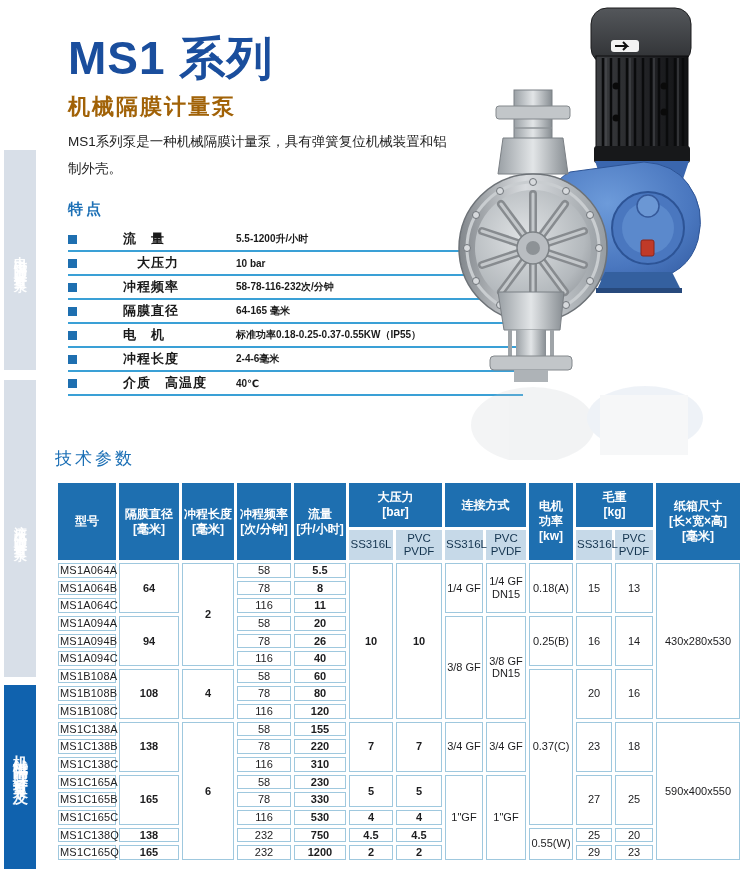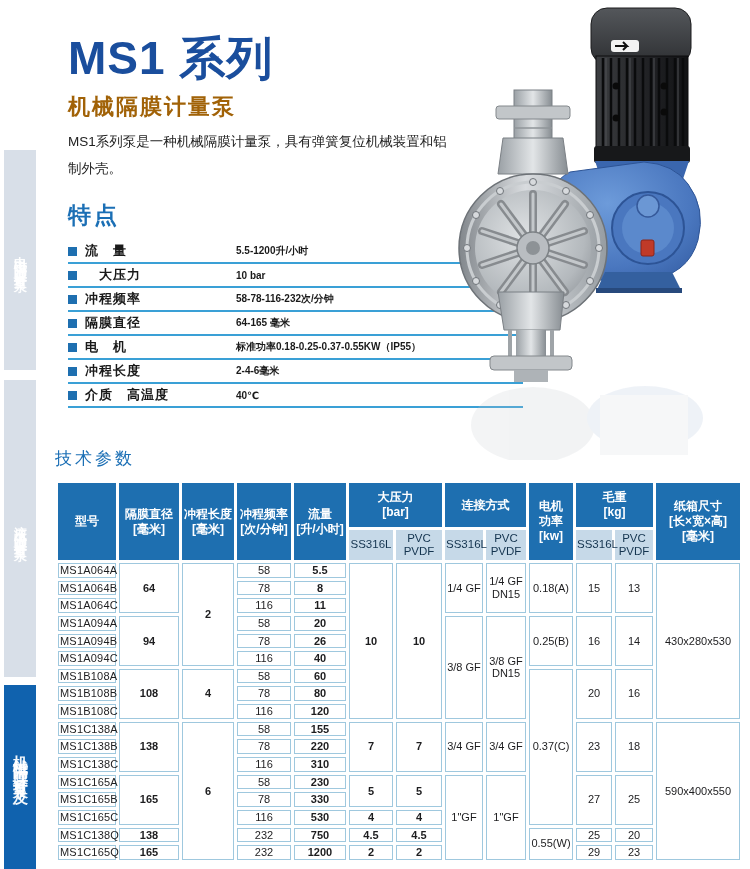--- a/index.html
+++ b/index.html
@@ -20,23 +20,23 @@
   #strip1{top:150px;height:220px;align-items:center;}
   #strip2{top:380px;height:297px;align-items:center;}
   #strip3{top:685px;height:184px;align-items:flex-start;padding-top:58px;box-sizing:border-box;}
   #strip3 span{font-size:15px;letter-spacing:5px;}
   
   #title{position:absolute;left:68px;top:28px;font-size:46px;font-weight:bold;color:#1a4e9d;letter-spacing:1px;}
   #subtitle{position:absolute;left:68px;top:92px;font-size:22px;font-weight:bold;color:#a16207;letter-spacing:2px;}
   #description{position:absolute;left:68px;top:128px;width:382px;font-size:13.5px;color:#222;line-height:2.0;}
   
   #features{position:absolute;left:68px;top:200px;width:455px;z-index:1;}
-  #features .sec-h{font-size:23px;font-weight:bold;color:#1b6fb5;letter-spacing:3px;margin-bottom:9px;}
+  #features .sec-h{font-size:15px;font-weight:bold;color:#1b6fb5;letter-spacing:3px;margin-bottom:9px;}
   .feat-row{display:flex;align-items:center;height:22px;border-bottom:2px solid #3aa0d6;}
-  .feat-row .lbl{width:168px;display:flex;align-items:center;font-size:13px;font-weight:bold;color:#1a1a1a;letter-spacing:1px;}
+  .feat-row .lbl{width:168px;display:flex;align-items:center;font-size:13px;font-weight:bold;color:#1a1a1a;letter-spacing:1px;gap:38px;}
   .bullet{display:inline-block;width:9px;height:9px;background:#1e6fb0;margin-right:8px;flex:none;}
   .feat-row .val{font-size:10px;font-weight:bold;color:#1a1a1a;}
   
   #pump{position:absolute;left:420px;top:0;width:330px;height:460px;z-index:3;}
   
   #specs{position:absolute;left:55px;top:447px;width:692px;z-index:2;}
   #specs .sec-h{font-size:17px;font-weight:normal;color:#1b6fb5;letter-spacing:3px;margin-bottom:10px;}
   table.specs{border-collapse:separate;border-spacing:3px;table-layout:fixed;width:688px;}
   table.specs th,table.specs td{white-space:pre-line;vertical-align:middle;text-align:center;padding:0 1px;}
   th.h1{background:#1e6fb0;color:#ffffff;font-size:12px;font-weight:bold;line-height:1.25;height:44px;}

